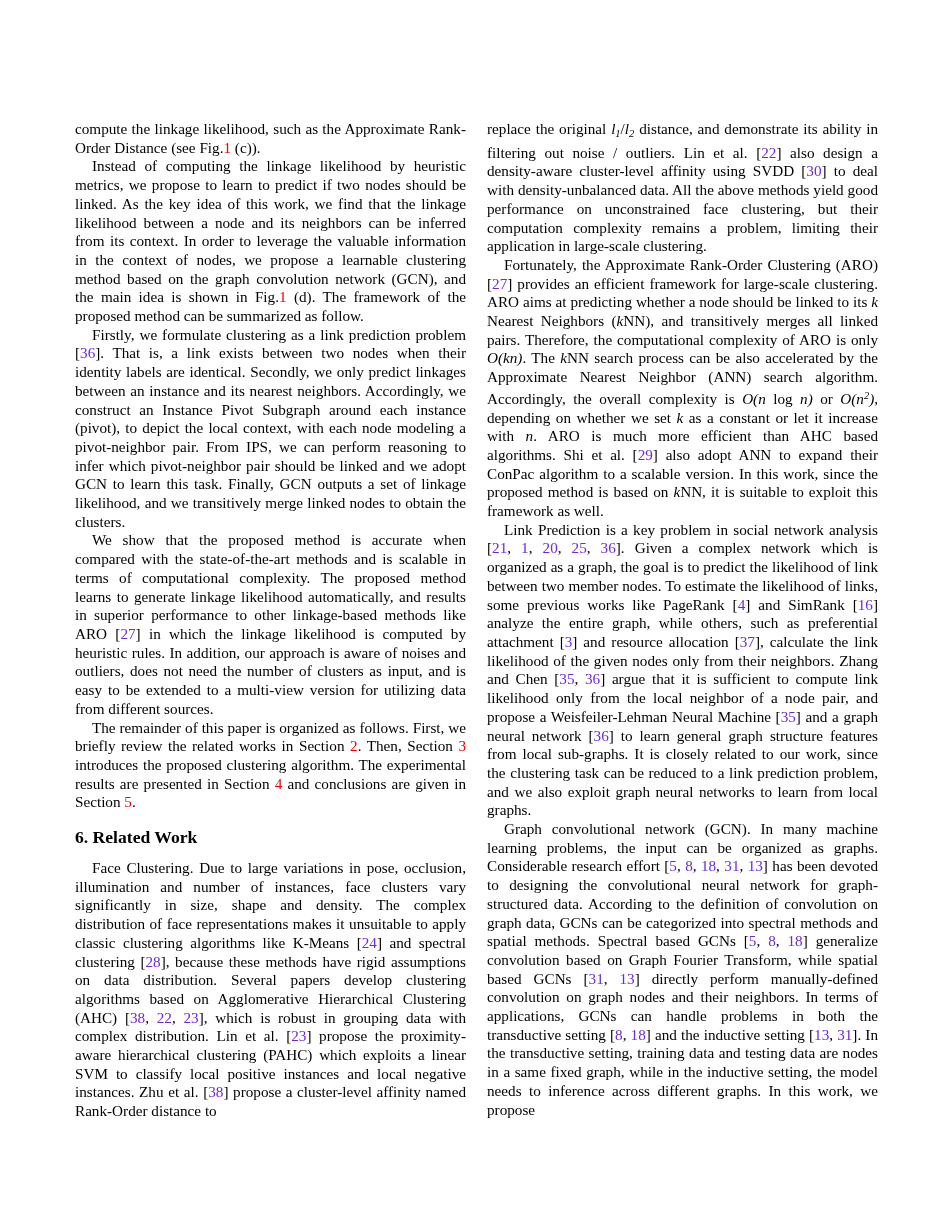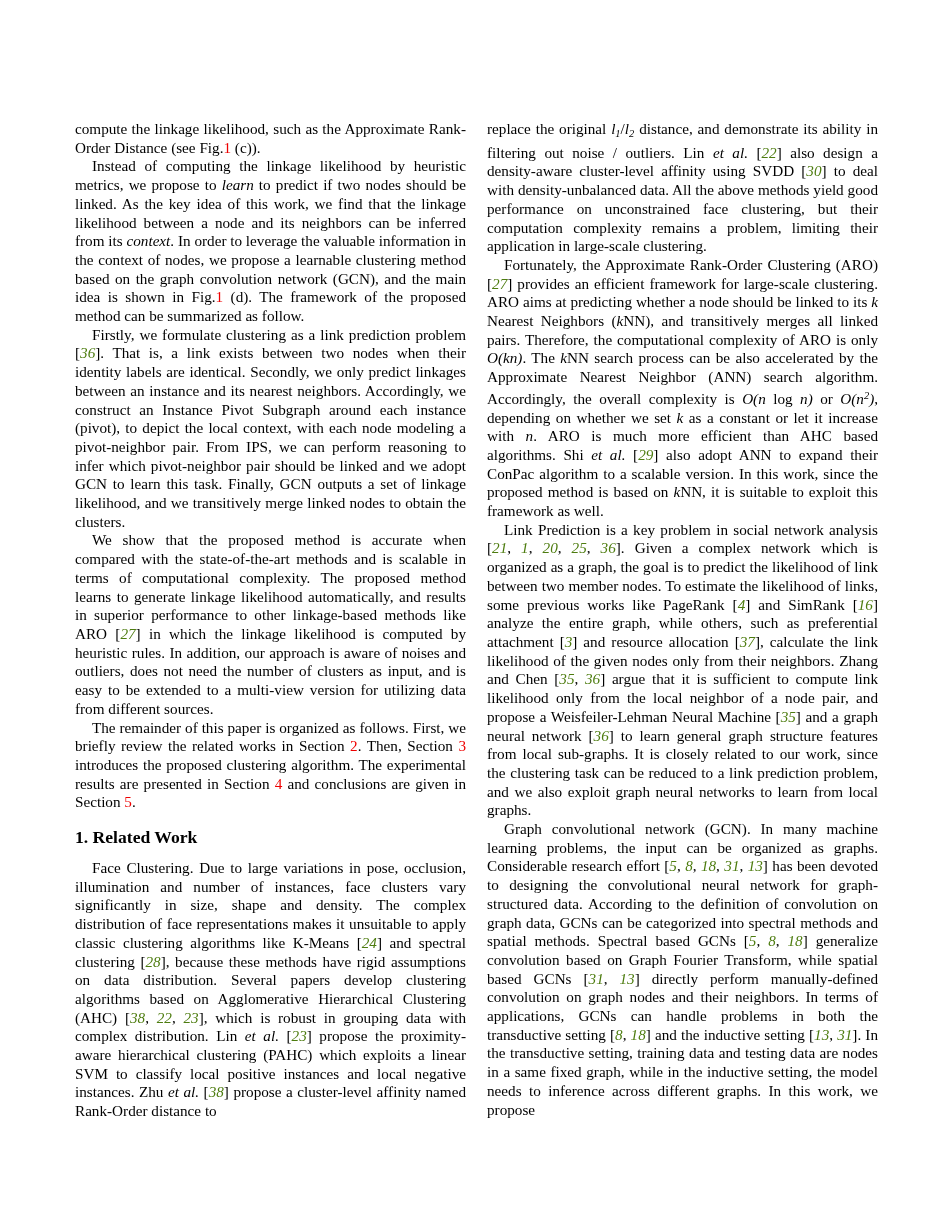--- a/index.html
+++ b/index.html
@@ -24,38 +24,38 @@
   #col-right { left: 487px; }
   p.para { margin: 0; padding: 0; }
   p.indent { text-indent: 17px; }
   h2.sec-heading {
     font-size: 17.6px;
     line-height: 21px;
     font-weight: bold;
     text-align: left;
     margin: 15px 0 11px 0;
   }
-  .it   { font-style: italic; }
+  .it   { }
   .bd   { font-weight: normal; }
-  .cite { color: #4d7c0f; font-style: italic; }
+  .cite { color: #6d28d9; }
   .ref  { color: #ee0000; }
   .math { font-style: italic; }
   .msub { font-style: italic; font-size: 10.5px; vertical-align: -3px; }
   .msup { font-style: italic; font-size: 10.5px; vertical-align: 5px; }
 </style>
 </head>
 <body>
 
 <div id="col-left" class="col">
     <p class="para"><span>compute the linkage likelihood, such as the Approximate Rank-Order Distance (see Fig.</span><span class="ref">1</span><span> (c)).</span></p>
     <p class="para indent"><span>Instead of computing the linkage likelihood by heuristic metrics, we propose to </span><span class="it">learn</span><span> to predict if two nodes should be linked.  As the key idea of this work, we find that the linkage likelihood between a node and its neighbors can be inferred from its </span><span class="it">context</span><span>. In order to leverage the valuable information in the context of nodes, we propose a learnable clustering method based on the graph convolution network (GCN), and the main idea is shown in Fig.</span><span class="ref">1</span><span> (d). The framework of the proposed method can be summarized as follow.</span></p>
     <p class="para indent"><span>Firstly, we formulate clustering as a link prediction problem [</span><span class="cite">36</span><span>].  That is, a link exists between two nodes when their identity labels are identical. Secondly, we only predict linkages between an instance and its nearest neighbors.  Accordingly, we construct an Instance Pivot Subgraph around each instance (pivot), to depict the local context, with each node modeling a pivot-neighbor pair. From IPS, we can perform reasoning to infer which pivot-neighbor pair should be linked and we adopt GCN to learn this task.  Finally, GCN outputs a set of linkage likelihood, and we transitively merge linked nodes to obtain the clusters.</span></p>
     <p class="para indent"><span>We show that the proposed method is accurate when compared with the state-of-the-art methods and is scalable in terms of computational complexity.  The proposed method learns to generate linkage likelihood automatically, and results in superior performance to other linkage-based methods like ARO [</span><span class="cite">27</span><span>] in which the linkage likelihood is computed by heuristic rules.  In addition, our approach is aware of noises and outliers, does not need the number of clusters as input, and is easy to be extended to a multi-view version for utilizing data from different sources.</span></p>
     <p class="para indent"><span>The remainder of this paper is organized as follows. First, we briefly review the related works in Section </span><span class="ref">2</span><span>. Then, Section </span><span class="ref">3</span><span> introduces the proposed clustering algorithm.  The experimental results are presented in Section </span><span class="ref">4</span><span> and conclusions are given in Section </span><span class="ref">5</span><span>.</span></p>
-    <h2 class="sec-heading">1. Related Work</h2>
+    <h2 class="sec-heading">6. Related Work</h2>
     <p class="para indent"><span class="bd">Face Clustering.</span><span>  Due to large variations in pose, occlusion, illumination and number of instances, face clusters vary significantly in size, shape and density.  The complex distribution of face representations makes it unsuitable to apply classic clustering algorithms like K-Means [</span><span class="cite">24</span><span>] and spectral clustering [</span><span class="cite">28</span><span>], because these methods have rigid assumptions on data distribution.  Several papers develop clustering algorithms based on Agglomerative Hierarchical Clustering (AHC) [</span><span class="cite">38</span><span>, </span><span class="cite">22</span><span>, </span><span class="cite">23</span><span>], which is robust in grouping data with complex distribution.  Lin </span><span class="it">et al.</span><span> [</span><span class="cite">23</span><span>] propose the proximity-aware hierarchical clustering (PAHC) which exploits a linear SVM to classify local positive instances and local negative instances.  Zhu </span><span class="it">et al.</span><span> [</span><span class="cite">38</span><span>] propose a cluster-level affinity named Rank-Order distance to</span></p>
   </div>
 <div id="col-right" class="col">
     <p class="para"><span>replace the original </span><span class="math">l</span><span class="msub">1</span><span>/</span><span class="math">l</span><span class="msub">2</span><span> distance, and demonstrate its ability in filtering out noise / outliers. Lin </span><span class="it">et al.</span><span> [</span><span class="cite">22</span><span>] also design a density-aware cluster-level affinity using SVDD [</span><span class="cite">30</span><span>] to deal with density-unbalanced data.  All the above methods yield good performance on unconstrained face clustering, but their computation complexity remains a problem, limiting their application in large-scale clustering.</span></p>
     <p class="para indent"><span>Fortunately,  the  Approximate  Rank-Order  Clustering (ARO) [</span><span class="cite">27</span><span>] provides an efficient framework for large-scale clustering.  ARO aims at predicting whether a node should be linked to its </span><span class="math">k</span><span> Nearest Neighbors (</span><span class="math">k</span><span>NN), and transitively merges all linked pairs. Therefore, the computational complexity of ARO is only </span><span class="math">O(kn)</span><span>. The </span><span class="math">k</span><span>NN search process can be also accelerated by the Approximate Nearest Neighbor (ANN) search algorithm. Accordingly, the overall complexity is </span><span class="math">O(n</span><span> log </span><span class="math">n)</span><span> or </span><span class="math">O(n</span><span class="msup">2</span><span class="math">)</span><span>, depending on whether we set </span><span class="math">k</span><span> as a constant or let it increase with </span><span class="math">n</span><span>.  ARO is much more efficient than AHC based algorithms.  Shi </span><span class="it">et al.</span><span> [</span><span class="cite">29</span><span>] also adopt ANN to expand their ConPac algorithm to a scalable version.  In this work, since the proposed method is based on </span><span class="math">k</span><span>NN, it is suitable to exploit this framework as well.</span></p>
     <p class="para indent"><span class="bd">Link Prediction</span><span> is a key problem in social network analysis [</span><span class="cite">21</span><span>, </span><span class="cite">1</span><span>, </span><span class="cite">20</span><span>, </span><span class="cite">25</span><span>, </span><span class="cite">36</span><span>]. Given a complex network which is organized as a graph, the goal is to predict the likelihood of link between two member nodes. To estimate the likelihood of links, some previous works like PageRank [</span><span class="cite">4</span><span>] and SimRank [</span><span class="cite">16</span><span>] analyze the entire graph, while others, such as preferential attachment [</span><span class="cite">3</span><span>] and resource allocation [</span><span class="cite">37</span><span>], calculate the link likelihood of the given nodes only from their neighbors.  Zhang and Chen [</span><span class="cite">35</span><span>, </span><span class="cite">36</span><span>] argue that it is sufficient to compute link likelihood only from the local neighbor of a node pair, and propose a Weisfeiler-Lehman Neural Machine [</span><span class="cite">35</span><span>] and a graph neural network [</span><span class="cite">36</span><span>] to learn general graph structure features from local sub-graphs.  It is closely related to our work, since the clustering task can be reduced to a link prediction problem, and we also exploit graph neural networks to learn from local graphs.</span></p>
     <p class="para indent"><span class="bd">Graph convolutional network (GCN).</span><span> In many machine learning problems,  the input can be organized as graphs.   Considerable research effort [</span><span class="cite">5</span><span>, </span><span class="cite">8</span><span>, </span><span class="cite">18</span><span>, </span><span class="cite">31</span><span>, </span><span class="cite">13</span><span>] has been devoted to designing the convolutional neural network for graph-structured data.  According to the definition of convolution on graph data, GCNs can be categorized into spectral methods and spatial methods.  Spectral based GCNs [</span><span class="cite">5</span><span>, </span><span class="cite">8</span><span>, </span><span class="cite">18</span><span>] generalize convolution based on Graph Fourier Transform, while spatial based GCNs [</span><span class="cite">31</span><span>, </span><span class="cite">13</span><span>] directly perform manually-defined convolution on graph nodes and their neighbors. In terms of applications, GCNs can handle problems in both the transductive setting [</span><span class="cite">8</span><span>, </span><span class="cite">18</span><span>] and the inductive setting [</span><span class="cite">13</span><span>, </span><span class="cite">31</span><span>]. In the transductive setting, training data and testing data are nodes in a same fixed graph, while in the inductive setting, the model needs to inference across different graphs.  In this work, we propose</span></p>
   </div>
 
 </body></html>

